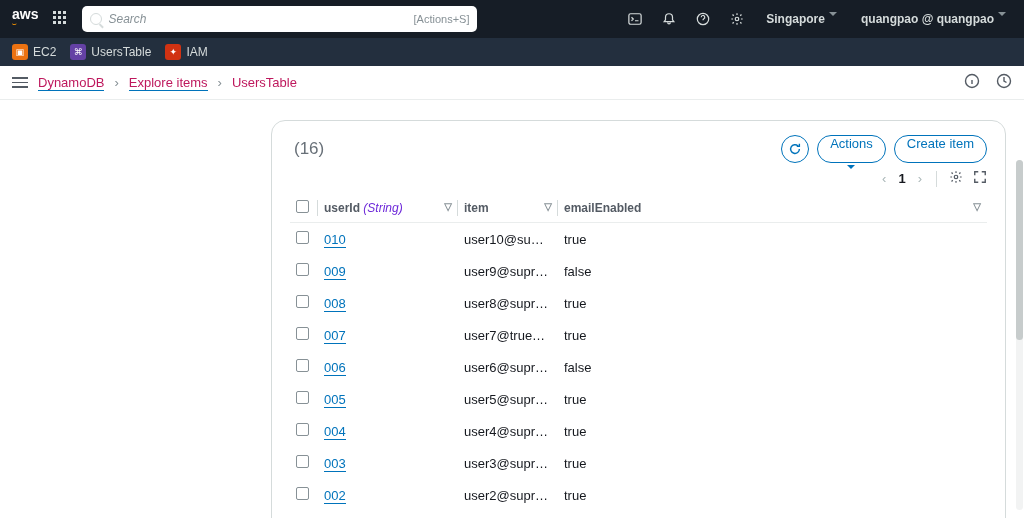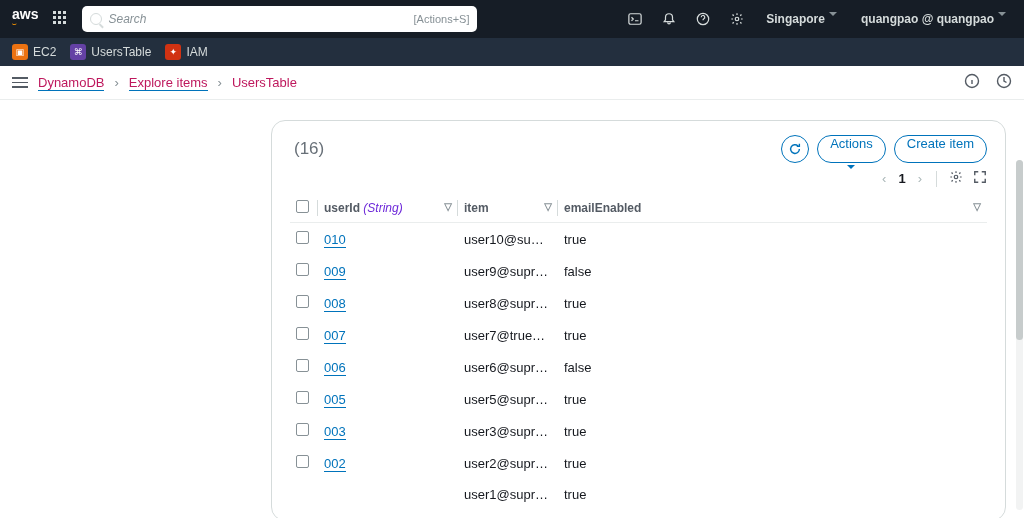--- a/index.html
+++ b/index.html
@@ -257,20 +257,26 @@
             <td>false</td>
           </tr>
           <tr>
             <td><span class="cb"></span></td>
             <td class="idcell"><a>005</a></td>
             <td>user5@supr…</td>
             <td>true</td>
           </tr>
           <tr>
             <td><span class="cb"></span></td>
+            <td class="idcell"><a>004</a></td>
+            <td>user4@supr…</td>
+            <td>true</td>
+          </tr>
+          <tr>
+            <td><span class="cb"></span></td>
             <td class="idcell"><a>003</a></td>
             <td>user3@supr…</td>
             <td>true</td>
           </tr>
           <tr>
             <td><span class="cb"></span></td>
             <td class="idcell"><a>002</a></td>
             <td>user2@supr…</td>
             <td>true</td>
           </tr>

